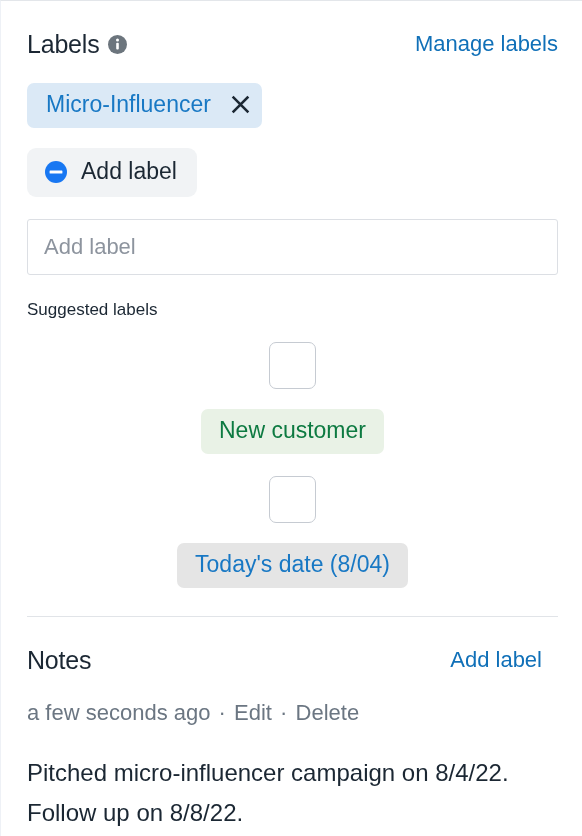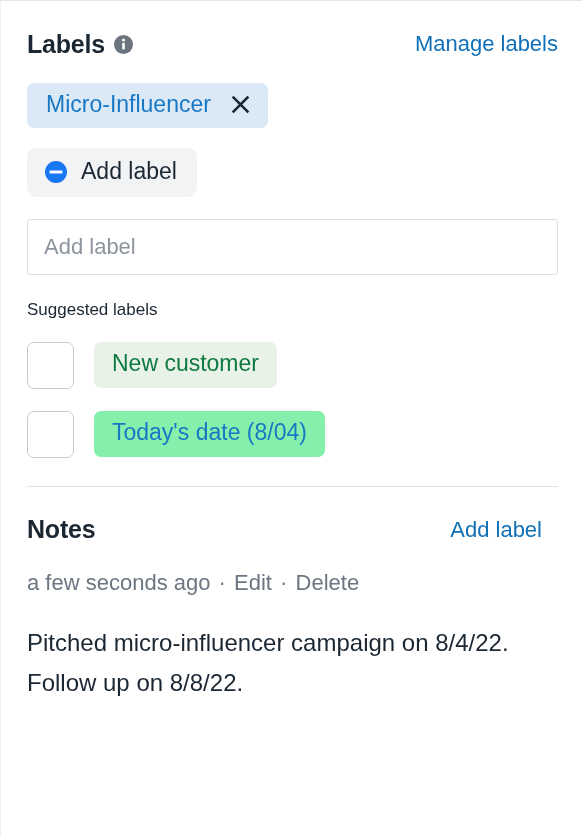--- a/index.html
+++ b/index.html
@@ -32,21 +32,21 @@
     justify-content: space-between;
     height: 34px;
   }
   .section-title-wrap {
     display: flex;
     align-items: center;
     gap: 9px;
   }
   .section-title {
     font-size: 25px;
-    font-weight: bold;
+    font-weight: normal;
     color: #1b2733;
     letter-spacing: -0.2px;
     line-height: 1;
   }
   .info-icon {
     display: inline-flex;
     align-items: center;
     justify-content: center;
     width: 19px;
     height: 19px;
@@ -64,21 +64,21 @@
   
   .chip-row {
     margin-top: 22px;
   }
   .chip {
     display: inline-flex;
     align-items: center;
     gap: 19px;
     background: #dbe9f6;
     border-radius: 7px;
-    padding: 9px 17px 11px 19px;
+    padding: 9px 11px 11px 19px;
     box-sizing: border-box;
   }
   .chip-text {
     font-size: 23px;
     color: #1878c4;
     line-height: 1.1;
     white-space: nowrap;
   }
   .chip-remove {
     display: inline-flex;
@@ -143,20 +143,21 @@
   }
 
   .suggest-list {
     margin-top: 24px;
   }
   .suggest-row {
     display: flex;
     align-items: center;
     gap: 20px;
     margin-bottom: 22px;
+    flex-direction: column;
   }
   .checkbox {
     box-sizing: border-box;
     width: 47px;
     height: 47px;
     flex: 0 0 auto;
     border: 1px solid #c6cbd2;
     border-radius: 7px;
     background: #ffffff;
     cursor: pointer;
@@ -168,21 +169,21 @@
     padding: 9px 18px 11px 18px;
     cursor: pointer;
   }
   .suggest-chip-text {
     font-size: 23px;
     line-height: 1.1;
     white-space: nowrap;
   }
   .chip-green { background: #e9f2e6; }
   .chip-green .suggest-chip-text { color: #0d7a41; }
-  .chip-blue { background: #86efac; }
+  .chip-blue { background: #e5e5e5; }
   .chip-blue .suggest-chip-text { color: #1878c4; }
 
   
   .divider {
     margin-top: 28px;
     height: 1px;
     background: #e1e4e8;
     width: 100%;
   }
 

